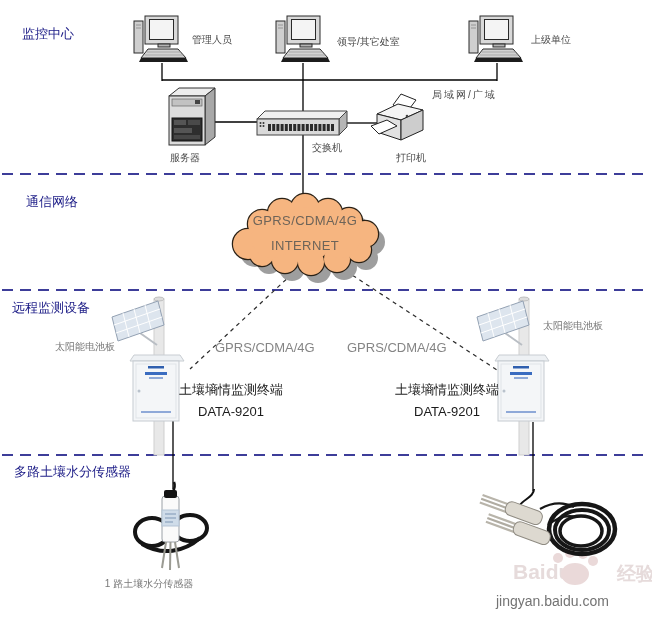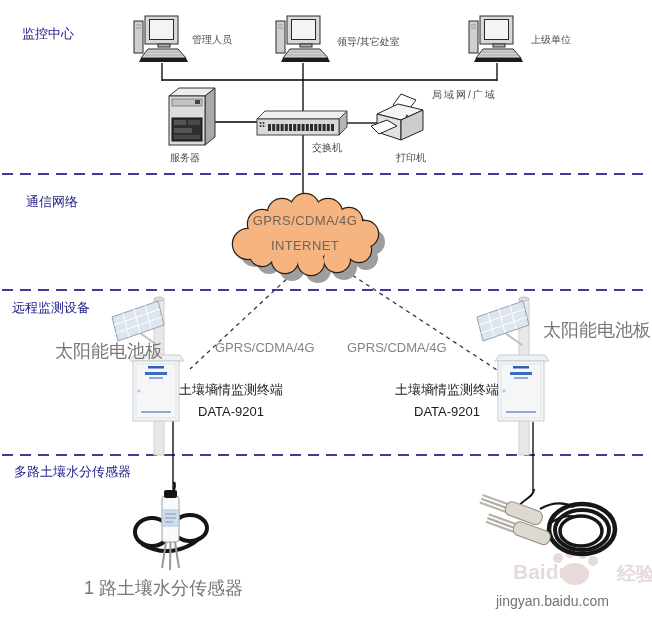--- a/index.html
+++ b/index.html
@@ -2,21 +2,21 @@
 <html><head>
 <meta charset="utf-8">
 <style>
   html,body{margin:0;padding:0;background:#fff;}
   #canvas{position:relative;width:652px;height:623px;background:#ffffff;overflow:hidden;
           font-family:"Liberation Sans",sans-serif;}
   #wiring{position:absolute;left:0;top:0;z-index:2;}
   .lbl{position:absolute;z-index:3;font-size:10px;line-height:1.2;color:#4a4a4a;white-space:nowrap;}
   .sec{font-weight:normal;font-size:13px;color:#1b1b86;}
   .gray{color:#858585;font-size:13px;}
-  .soft{color:#777;font-size:18px;}
+  .soft{color:#777;font-size:10px;}
   .dark{color:#1b1b1b;font-size:13px;}
   .ctr{text-align:center;}
   .sp{letter-spacing:2px;}
   .cloudtxt{color:#6e6458;font-size:13px;font-weight:500;letter-spacing:.4px;text-align:center;}
   .wm{position:absolute;z-index:1;color:#e6dbdb;white-space:nowrap;}
   .wm-brand{font-size:21px;font-weight:bold;margin-left:16px;}
   .wm-site{font-size:14px;color:#737373;}
 </style>
 </head>
 <body>

